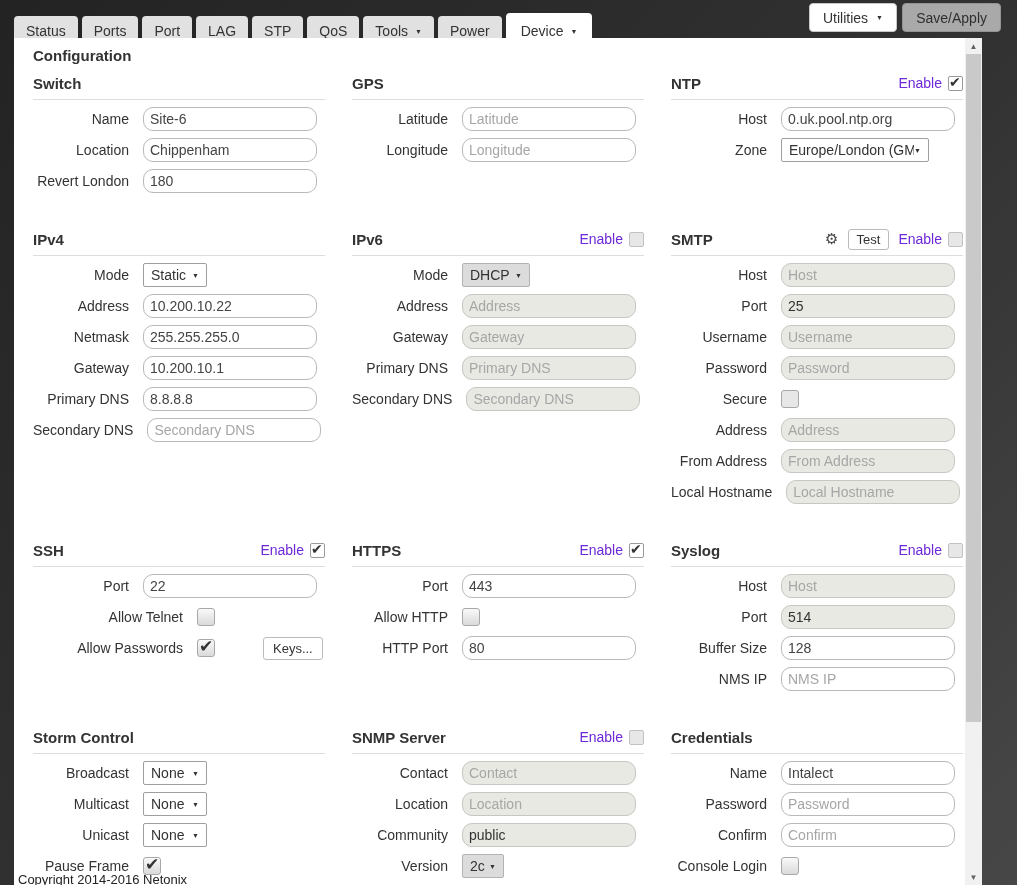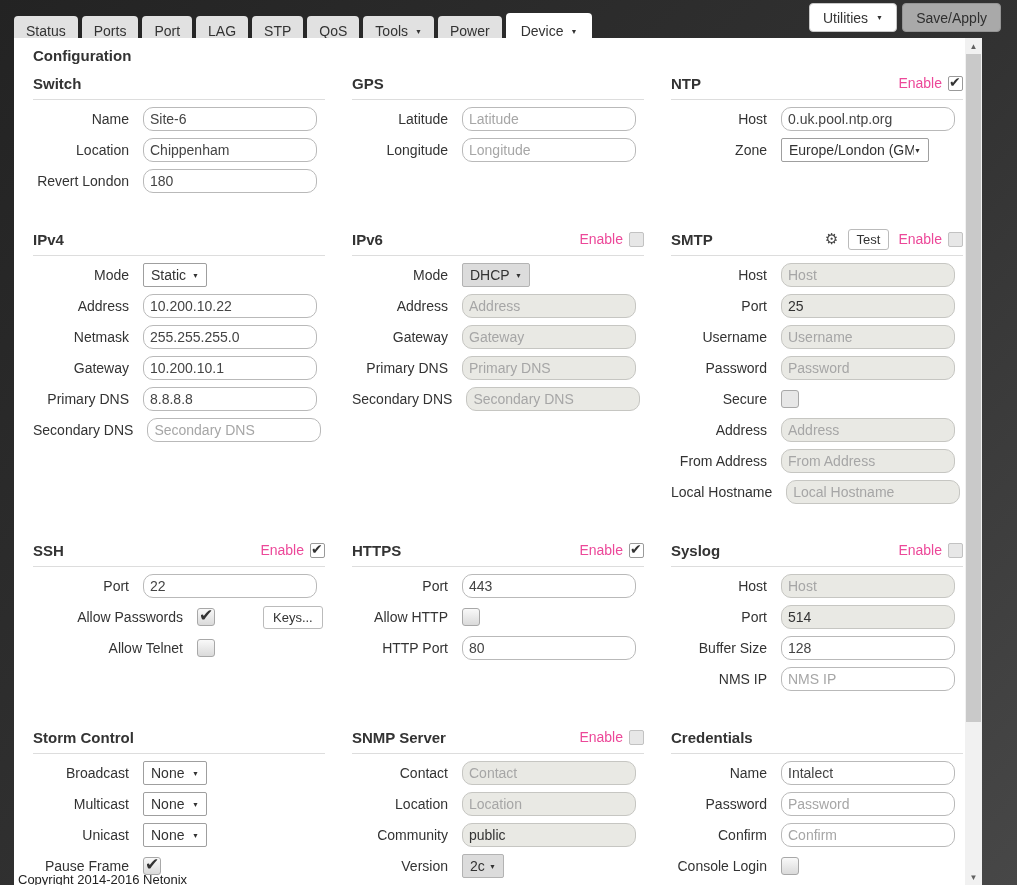--- a/index.html
+++ b/index.html
@@ -19,21 +19,21 @@
   .btn-utilities{right:120px;background:#fff;border:1px solid #c8c8c8;color:#333;}
   .btn-save{right:16px;background:#a9a9a9;border:1px solid #949494;color:#2f2f2f;}
   
   .panel{position:absolute;top:38px;left:14px;width:968px;bottom:0;background:#fff;overflow:hidden;}
   .content{position:absolute;left:0;top:0;right:17px;bottom:0;padding:8px 0 0 19px;box-sizing:border-box;overflow:hidden;}
   .page-title{font-size:15px;font-weight:bold;color:#333;line-height:20px;}
   .grid{display:grid;grid-template-columns:292px 292px 292px;column-gap:27px;grid-template-rows:156px 311px 187px auto;align-items:start;}
   
   .sec-head{display:flex;align-items:center;margin-top:6px;padding-bottom:5px;border-bottom:1px solid #ddd;height:22px;}
   .sec-title{font-size:15px;font-weight:bold;color:#333;}
-  .enable{margin-left:auto;display:flex;align-items:center;gap:6px;font-size:14px;color:#ec4899;}
+  .enable{margin-left:auto;display:flex;align-items:center;gap:6px;font-size:14px;color:#6d28d9;}
   .head-tools{margin-left:auto;display:flex;align-items:center;gap:9px;}
   .head-tools .enable{margin-left:0;}
   .gear{font-family:"DejaVu Sans",sans-serif;font-size:15px;color:#444;line-height:1;}
   .btn-test{background:#fff;border:1px solid #bbb;border-radius:3px;font-size:13px;color:#333;padding:2px 8px;}
   .row{display:flex;align-items:center;margin-top:7px;height:24px;}
   .lbl{flex:0 0 96px;margin-right:14px;display:flex;justify-content:flex-end;white-space:nowrap;font-size:14px;color:#333;}
   .row.wide .lbl{flex-basis:150px;}
   
   .inp{width:174px;height:24px;box-sizing:border-box;border:1px solid #b9b9b9;border-radius:10px;
        padding:2px 6px;font-size:14px;color:#444;background:#fff;font-family:inherit;outline:none;}
@@ -278,27 +278,27 @@
           <span class="enable">
             <span>Enable</span>
             <span class="cb checked"></span>
           </span>
         </div>
         <div class="row">
           <div class="lbl">Port</div>
           <input class="inp" value="22" style="">
         </div>
         <div class="row wide">
+          <div class="lbl">Allow Telnet</div>
+          <span class="cb big"></span>
+        </div>
+        <div class="row wide">
           <div class="lbl">Allow Passwords</div>
           <span class="cb big checked"></span>
           <button class="btn-keys">Keys...</button>
-        </div>
-        <div class="row wide">
-          <div class="lbl">Allow Telnet</div>
-          <span class="cb big"></span>
         </div>
       </div>
 
       <div class="section">
         <div class="sec-head">
           <span class="sec-title">HTTPS</span>
           <span class="enable">
             <span>Enable</span>
             <span class="cb checked"></span>
           </span>

